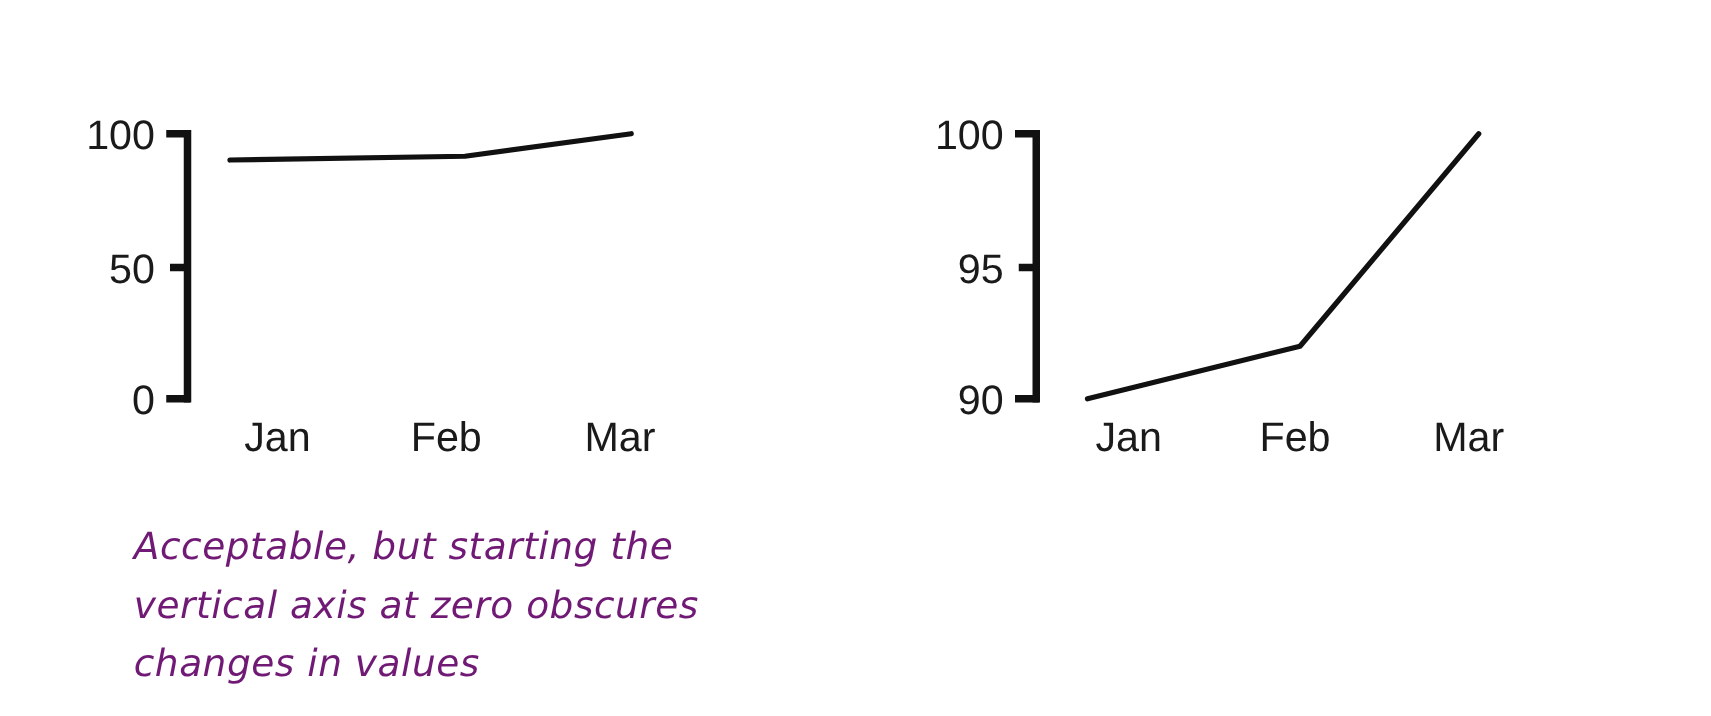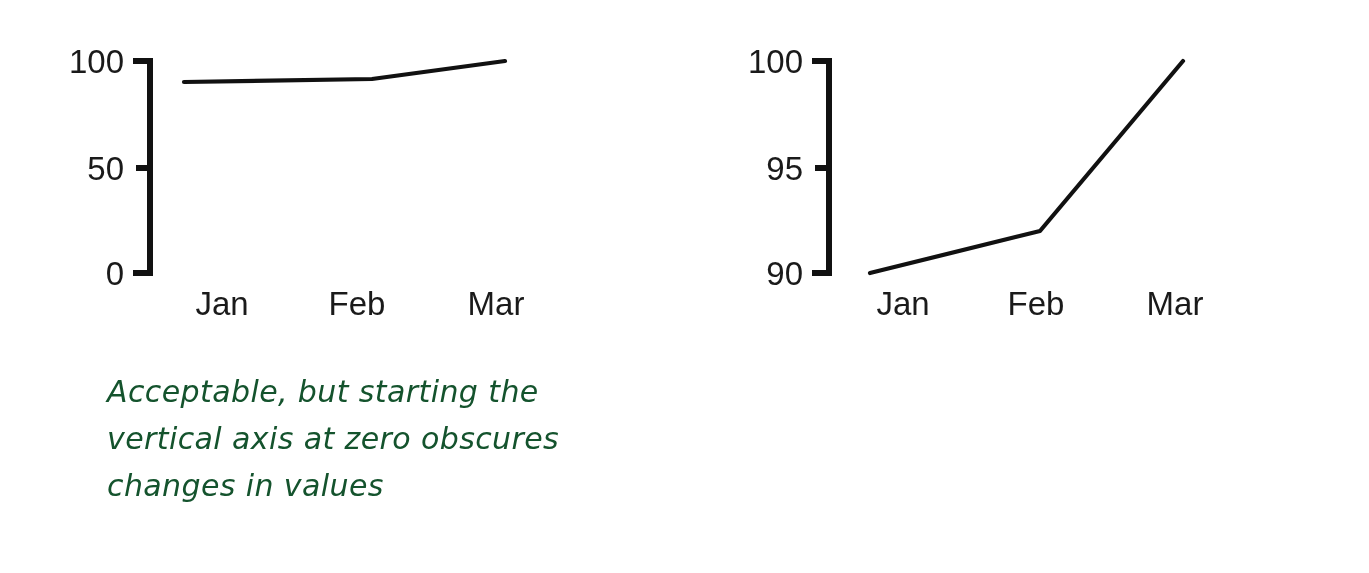--- a/index.html
+++ b/index.html
@@ -12,20 +12,21 @@
     width: 1369px;
     height: 573px;
     position: relative;
     overflow: hidden;
     font-family: "Liberation Sans", sans-serif;
     -webkit-font-smoothing: antialiased;
   }
   .figure-root {
     position: absolute;
     inset: 0;
+    margin-top: 46px;
   }
   .panel {
     position: absolute;
     top: 0;
     height: 573px;
   }
   .panel--left  { left: 0px;   width: 684px; }
   .panel--right { left: 684px; width: 685px; }
 
   .chart-area {
@@ -103,21 +104,21 @@
         <polyline class="data-line" points="184,82 372,79 505,61" stroke="#111111"></polyline>
 
         <g>
           <text class="tick-label x-tick-label" x="222" y="315">Jan</text>
           <text class="tick-label x-tick-label" x="357" y="315">Feb</text>
           <text class="tick-label x-tick-label" x="496" y="315">Mar</text>
         </g>
       </svg>
     </div>
 
-    <div class="caption caption--left" style="color:#14532d">Acceptable, but starting the
+    <div class="caption caption--left" style="color:#701a75">Acceptable, but starting the
 vertical axis at zero obscures
 changes in values</div>
   </div>
 
   <div class="panel panel--right">
     <div class="chart-area">
       <svg class="chart-svg" width="685" height="345" viewBox="0 0 685 345">
 
         <g>
           <line class="axis-spine" x1="145" y1="58" x2="145" y2="276" stroke="#111111"></line>

